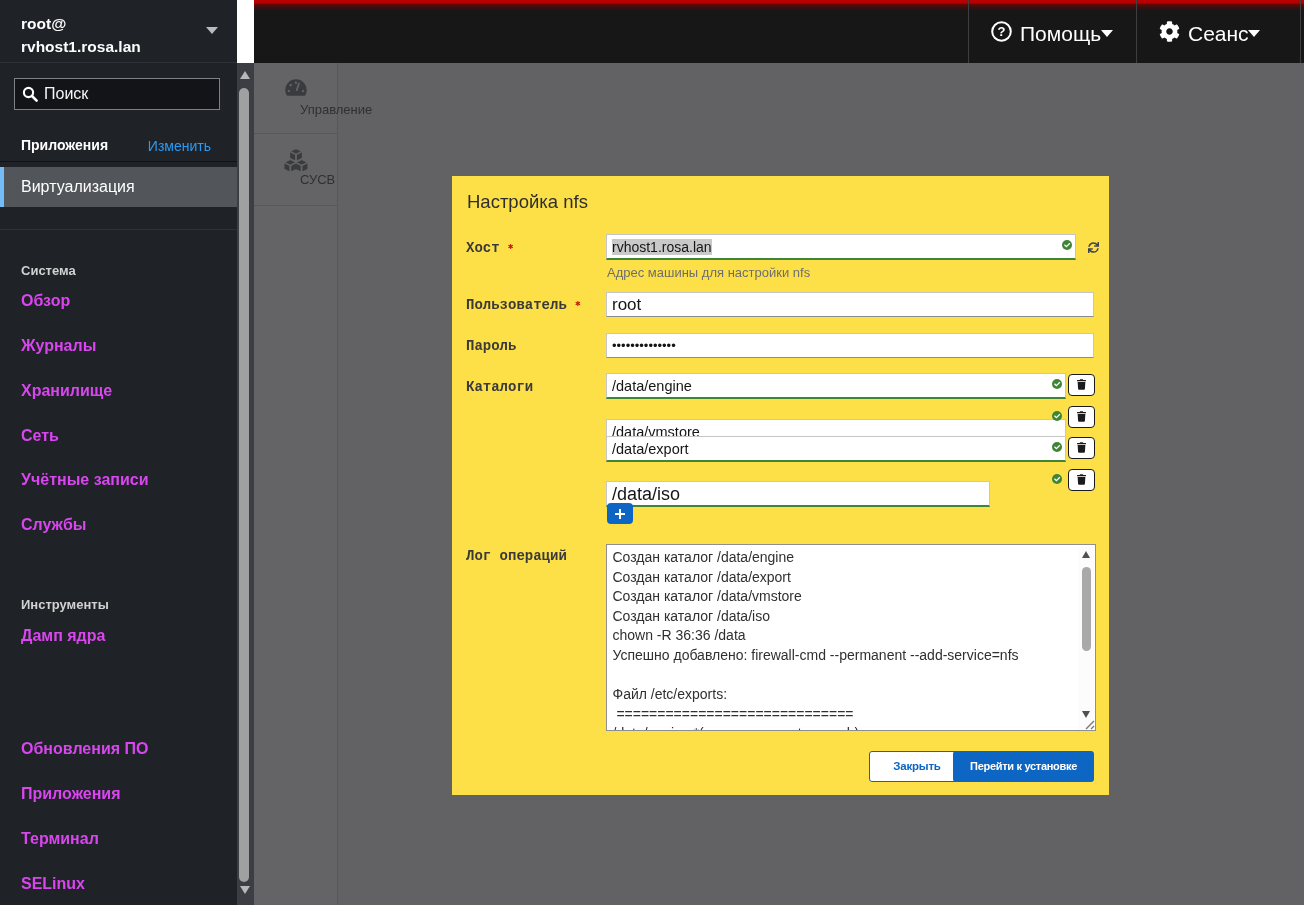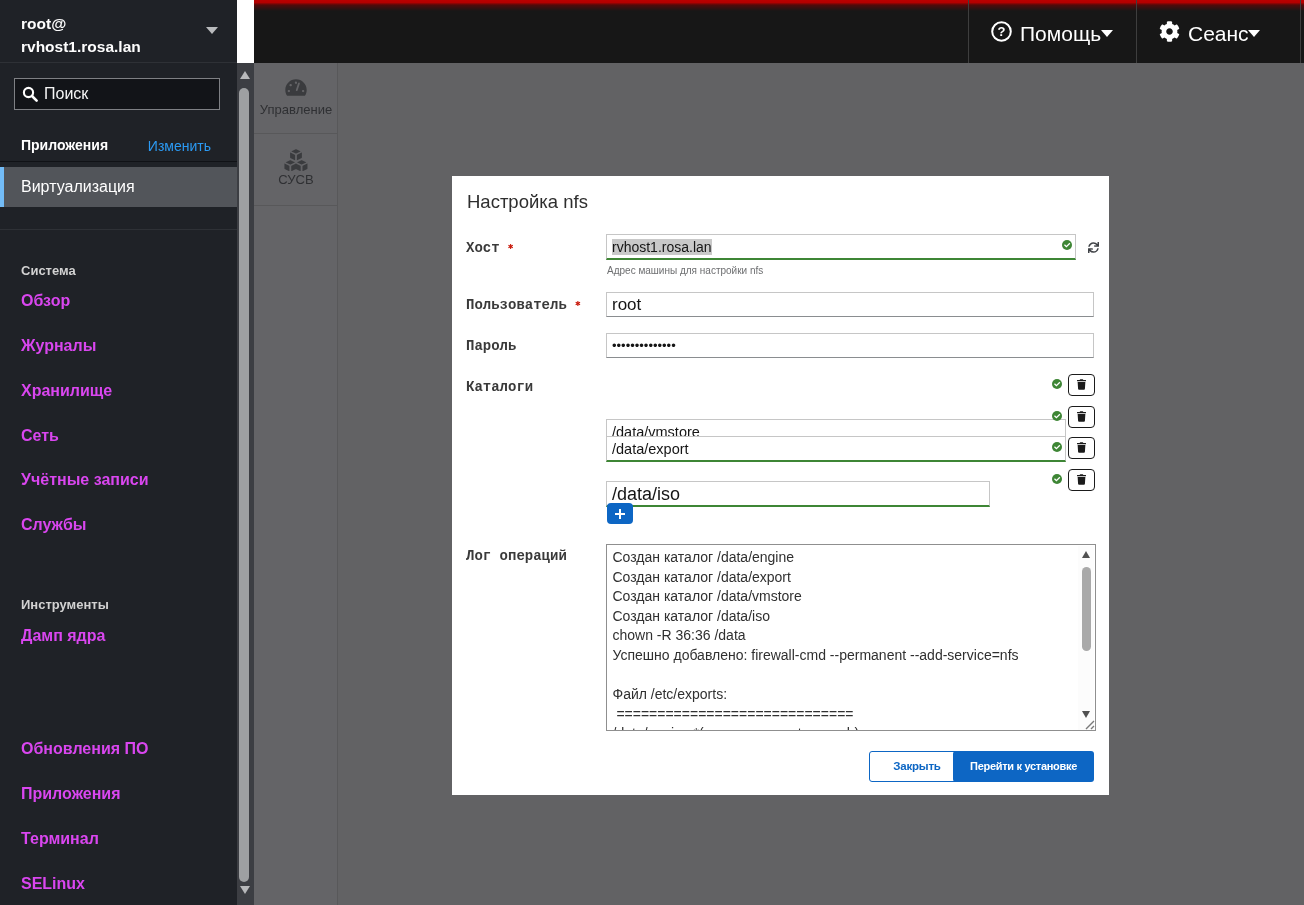--- a/index.html
+++ b/index.html
@@ -34,24 +34,24 @@
   #masthead { left:254px; top:0; width:1050px; height:63px; background:#171717; }
   #masthead .redline { position:absolute; left:0; top:0; width:100%; height:14px; background:linear-gradient(to bottom,#bb0000 0px,#b30000 2.5px,rgba(130,0,0,0.55) 5px,rgba(60,0,0,0.0) 11px); }
   .m-sep { position:absolute; top:0; width:1px; height:63px; background:#3e3e3e; }
   .m-txt { position:absolute; top:22px; font-size:21px; color:#fff; }
   .m-caret { position:absolute; top:30px; width:0; height:0; border-left:6px solid transparent; border-right:6px solid transparent; border-top:7px solid #fff; }
 
   
   #content { left:254px; top:63px; width:1050px; height:842px; background:#626264; }
   #strip { left:0; top:0; width:84px; height:842px; background:#646467; border-right:1px solid #58585a; }
   .tab { position:absolute; left:0; width:84px; border-bottom:1px solid #58585a; text-align:center; color:#303134; }
-  .tab .t-label { position:absolute; width:84px; text-align:center; font-size:13px; color:#2f3033; }
-
-  
-  #modal { left:198px; top:113px; width:657px; height:619px; background:#ffffff; }
+  .tab .t-label { position:absolute; width:84px; text-align:left; font-size:13px; color:#2f3033;padding-left:46px; }
+
+  
+  #modal { left:198px; top:113px; width:657px; height:619px; background:#fde047; }
   #m-title { left:15px; top:15px; font-size:18.5px; color:#2e2e2e; }
   .f-label { position:absolute; left:14px; font-size:14px; font-weight:700; color:#3a3a3a;font-family:Liberation Mono, monospace; }
   .f-req { color:#c9190b; font-size:9px; vertical-align:3px; }
   .inp { position:absolute; background:#fff; border:1px solid #c6c6c6; border-bottom:1px solid #8a8d90; font-size:15px; color:#151515; line-height:24px; padding-left:5px; white-space:nowrap; overflow:hidden; }
   .inp.ok { border-bottom:2px solid #3e8635; }
   .chk { position:absolute; width:10px; height:10px; }
   .del-btn { position:absolute; width:27px; height:22px; border:1.5px solid #1b1b1b; border-radius:4px; background:#fff; }
   #plus-btn { left:155px; top:327px; width:26px; height:21px; background:#0d66c4; border-radius:4px; }
   #log { left:153.5px; top:368px; width:490px; height:187px; border:1px solid #8f8f8f; background:#fff; font-size:14px; line-height:19.6px; color:#303030; overflow:hidden; }
   #log .lines { position:absolute; left:6px; top:3px; white-space:pre; }
@@ -138,26 +138,27 @@
       <div id="m-title" class="abs">Настройка nfs</div>
       <div class="f-label" style="top:64px">Хост <span class="f-req">✱</span></div>
       <div class="inp ok" style="left:154px;top:58px;width:470px;height:26px;font-size:14px"><span style="background:#c9c9c9">rvhost1.rosa.lan</span></div>
       <svg class="chk" style="left:610px;top:64px" viewBox="0 0 512 512">
         <circle cx="256" cy="256" r="256" fill="#3e8635"></circle>
         <path fill="#fff" d="M227.3 387.3l-124-124 45.3-45.3 78.7 78.7 152-152 45.3 45.3-197.3 197.3z"></path>
       </svg>
       <svg class="abs" style="left:636px;top:66px" width="11" height="11" viewBox="0 0 512 512">
         <path fill="#3f4246" d="M440.65 12.57l4 82.77A247.16 247.16 0 0 0 255.83 8C134.73 8 33.91 94.92 12.29 209.82A12 12 0 0 0 24.09 224h49.05a12 12 0 0 0 11.67-9.26 175.91 175.91 0 0 1 317-56.94l-101.46-4.86a12 12 0 0 0-12.57 12v47.41a12 12 0 0 0 12 12H500a12 12 0 0 0 12-12V12a12 12 0 0 0-12-12h-47.37a12 12 0 0 0-11.98 12.57zM255.83 432a175.61 175.61 0 0 1-146-77.8l101.8 4.87a12 12 0 0 0 12.57-12v-47.4a12 12 0 0 0-12-12H12a12 12 0 0 0-12 12V500a12 12 0 0 0 12 12h47.35a12 12 0 0 0 12-12.6l-4.15-82.57A247.17 247.17 0 0 0 255.83 504c121.11 0 221.93-86.92 243.55-201.82a12 12 0 0 0-11.8-14.18h-49.05a12 12 0 0 0-11.67 9.26A175.86 175.86 0 0 1 255.83 432z"></path>
       </svg>
-      <div class="abs" style="left:155px;top:89px;font-size:10px;color:#6d6e70">Адрес машины для настройки nfs</div>
+      <div class="abs" style="left:155px;top:89px;font-size:13px;color:#6d6e70">Адрес машины для настройки nfs</div>
       <div class="f-label" style="top:121px">Пользователь <span class="f-req">✱</span></div>
       <div class="inp" style="left:154px;top:116px;width:488px;height:25px;font-size:17px;line-height:24px">root</div>
       <div class="f-label" style="top:162px">Пароль</div>
       <div class="inp" style="left:154px;top:157px;width:488px;height:25px;font-size:13px;line-height:24px">••••••••••••••</div>
       <div class="f-label" style="top:203px">Каталоги</div>
+      <div class="inp ok" style="left:154px;top:197px;width:460px;height:25.5px;font-size:14.5px">/data/engine</div>
       <div class="inp ok" style="left:154px;top:243px;width:460px;height:25.5px;font-size:14.5px">/data/vmstore</div>
       <div class="inp ok" style="left:154px;top:260px;width:460px;height:25.5px;font-size:14.5px">/data/export</div>
       <div class="inp ok" style="left:154px;top:305px;width:384px;height:25.5px;font-size:18px">/data/iso</div>
       <svg class="chk" style="left:600px;top:203px" viewBox="0 0 512 512">
         <circle cx="256" cy="256" r="256" fill="#3e8635"></circle>
         <path fill="#fff" d="M227.3 387.3l-124-124 45.3-45.3 78.7 78.7 152-152 45.3 45.3-197.3 197.3z"></path>
       </svg>
       <svg class="chk" style="left:600px;top:234.5px" viewBox="0 0 512 512">
         <circle cx="256" cy="256" r="256" fill="#3e8635"></circle>
         <path fill="#fff" d="M227.3 387.3l-124-124 45.3-45.3 78.7 78.7 152-152 45.3 45.3-197.3 197.3z"></path>

